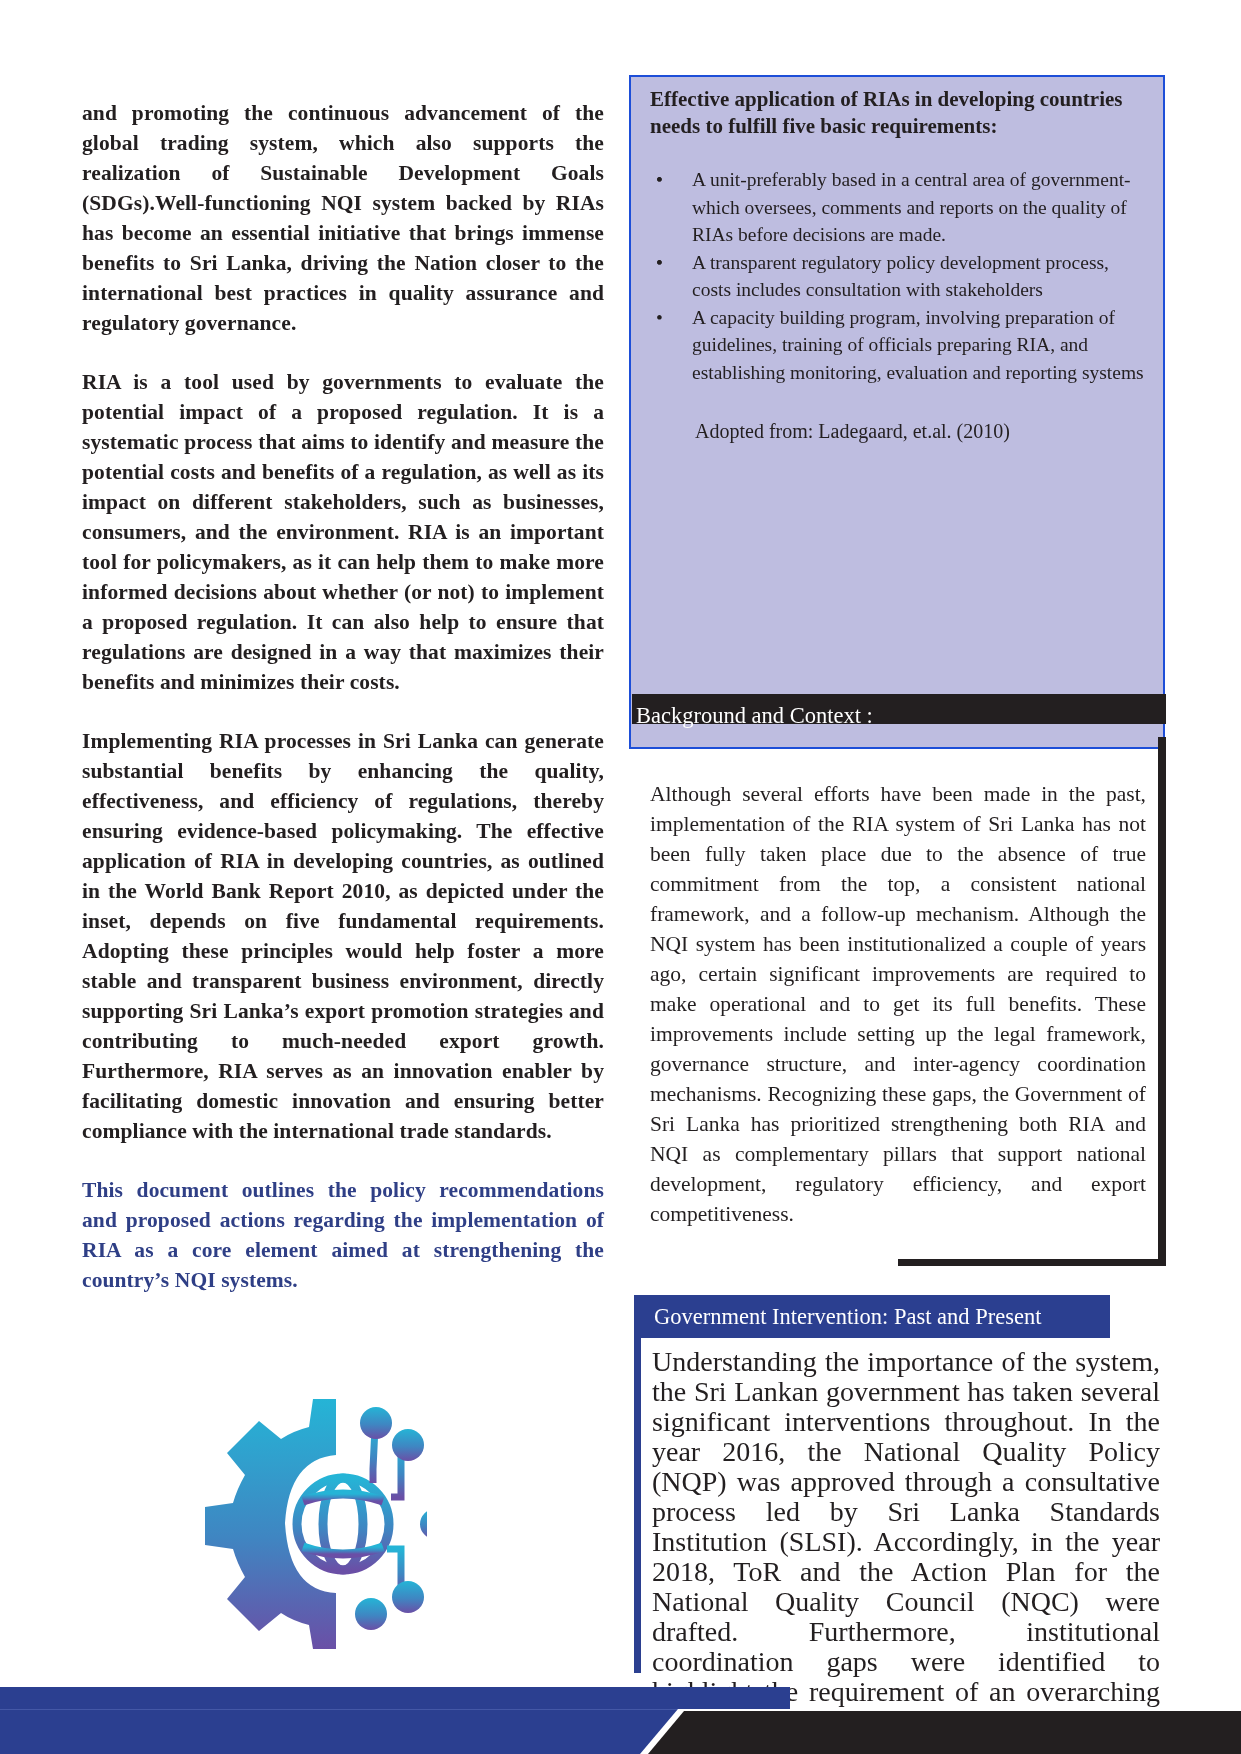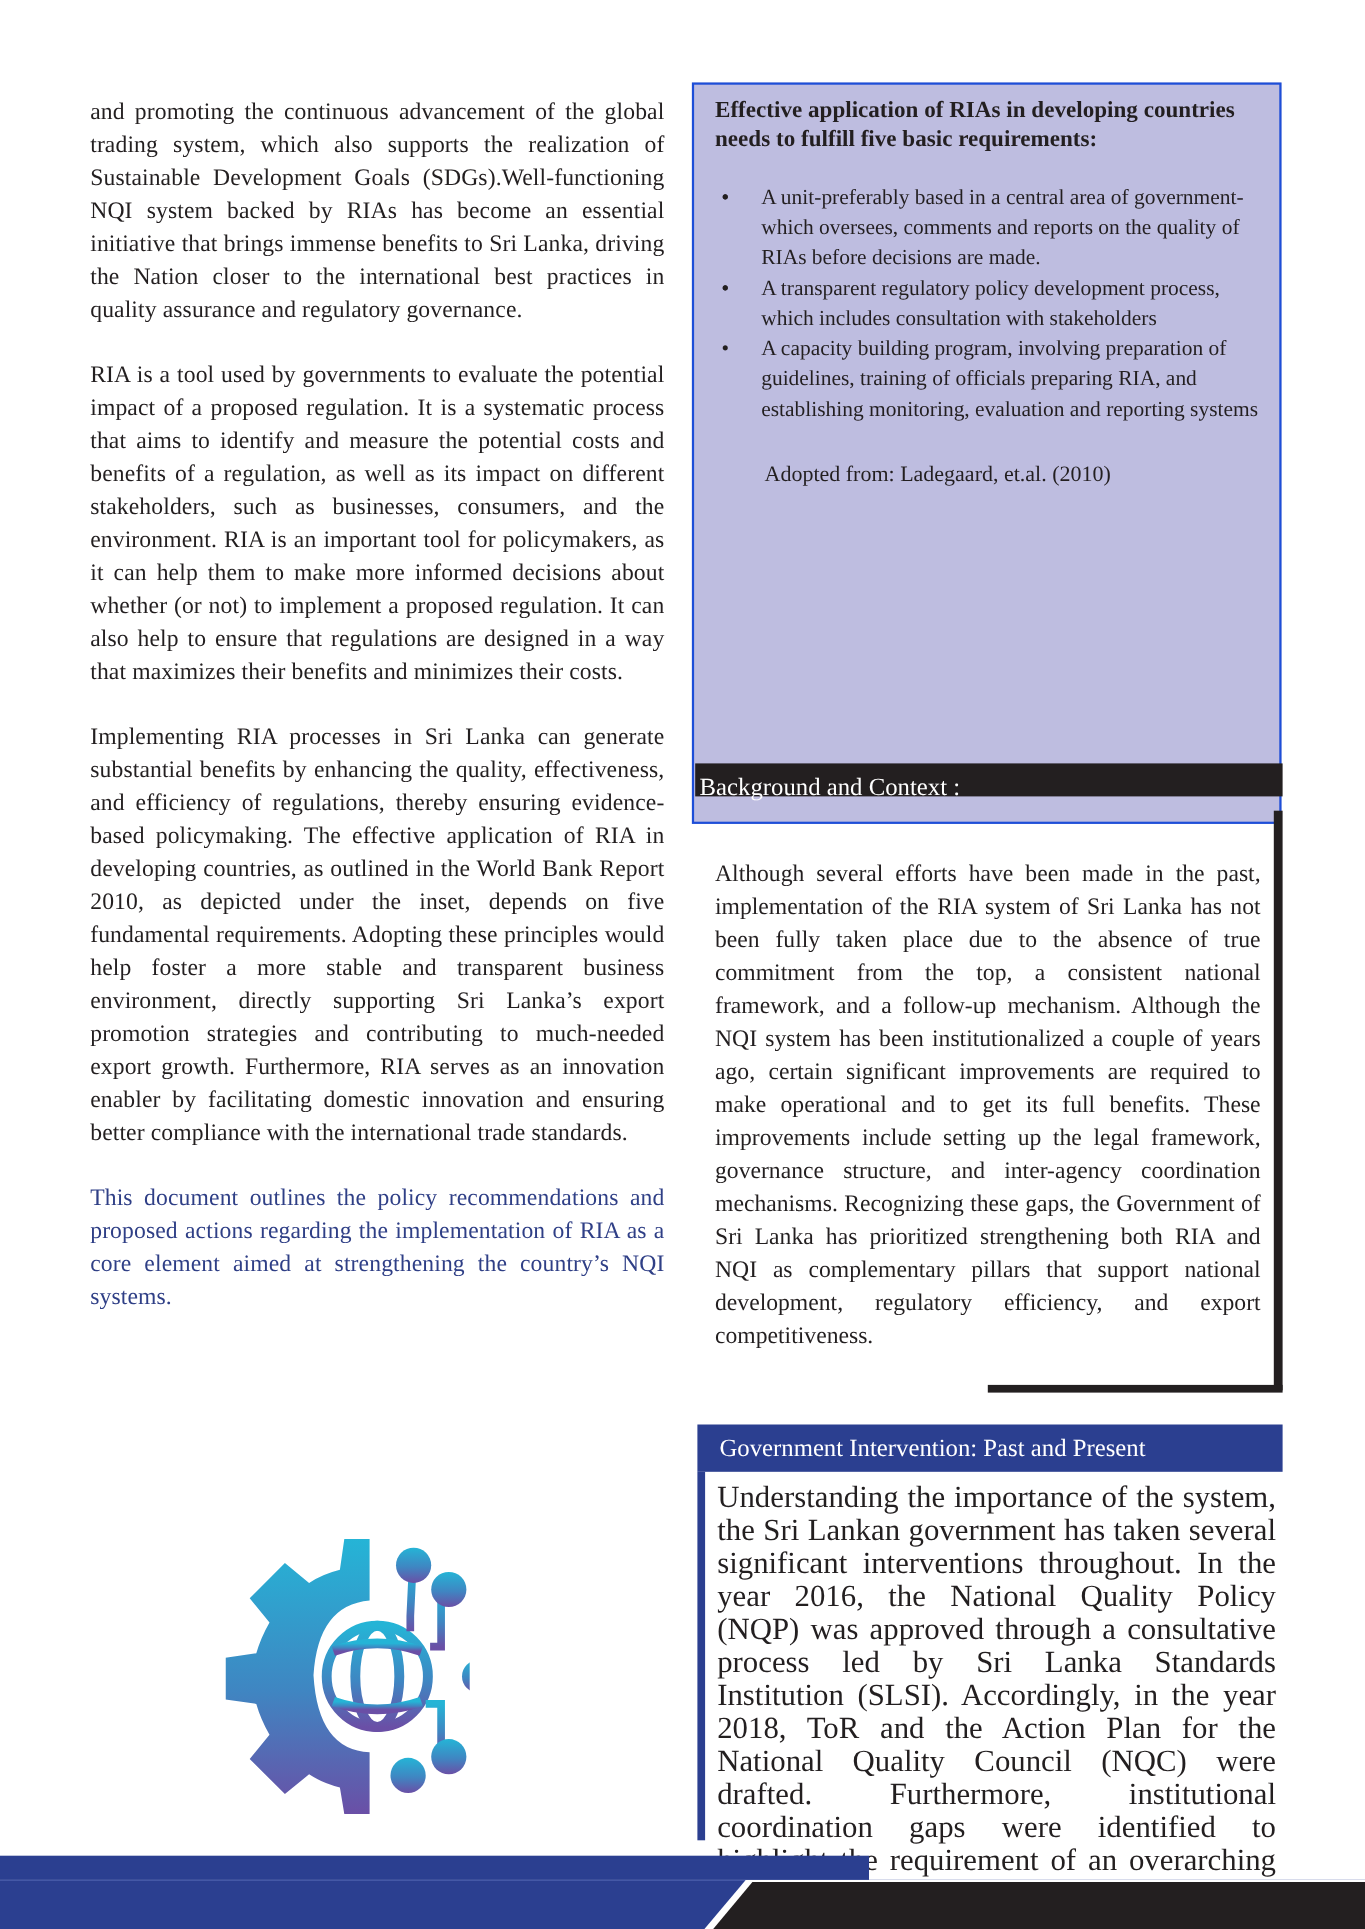--- a/index.html
+++ b/index.html
@@ -2,21 +2,21 @@
 <html><head>
   <meta charset="utf-8">
   <style>
     html, body { margin: 0; padding: 0; }
     body {
       width: 1241px; height: 1754px; position: relative; overflow: hidden;
       background: #ffffff; color: #231f20;
       font-family: "Liberation Serif", "DejaVu Serif", serif;
     }
     .col-left {
-      position: absolute; left: 82px; top: 86px; width: 522px;
+      position: absolute; left: 82px; top: 98px; width: 522px; font-weight: bold;
     }
     .para {
       font-size: 21.5px; line-height: 30px; text-align: justify;
       margin: 0 0 29px 0; letter-spacing: 0.1px;
     }
     .para.blue { color: #2f3f86; margin-top: 14px; }
     .logo { position: absolute; left: 205px; top: 1397px; width: 222px; height: 252px; }
 
     .inset {
       position: absolute; left: 629px; top: 75px; width: 536px; height: 674px;
@@ -35,21 +35,21 @@
       padding-left: 4px; box-sizing: border-box;
     }
     .bg-right-bar { position: absolute; left: 1158px; top: 737px; width: 8px; height: 527px; background: #231f20; }
     .bg-bottom-bar { position: absolute; left: 898px; top: 1259px; width: 268px; height: 7px; background: #231f20; }
     .bg-body {
       position: absolute; left: 650px; top: 743px; width: 496px;
       font-size: 21.5px; line-height: 30px; text-align: justify; margin-top: 36px;
     }
 
     .gov-header {
-      position: absolute; left: 634px; top: 1295px; width: 532px; height: 43px;
+      position: absolute; left: 634px; top: 1295px; width: 476px; height: 43px;
       background: #2b3f90; color: #fff; font-size: 22.5px; line-height: 43px;
       padding-left: 20px; box-sizing: border-box;
     }
     .gov-left-bar { position: absolute; left: 634px; top: 1338px; width: 7px; height: 335px; background: #2b3f90; }
     .gov-body {
       position: absolute; left: 652px; top: 1347px; width: 508px;
       font-size: 28px; line-height: 30px; text-align: justify;
     }
 
     .footer-blue-top { position: absolute; left: 0; top: 1687px; width: 790px; height: 22px; background: #2b3f90; }
@@ -102,21 +102,21 @@
     </g>
   </svg>
 </div>
 
 <div class="inset">
   <p class="inset-title">Effective application of RIAs in developing countries needs to fulfill five basic requirements:</p>
   <ul>
     <li><span class="bullet">•</span></li>
     <li><span class="bullet">•</span><span>A unit-preferably based in a central area of government-which oversees, comments and reports on the quality of  RIAs before decisions are made.</span></li>
     <li><span class="bullet">•</span></li>
-    <li><span class="bullet">•</span><span>A transparent regulatory policy development process, which includes consultation with stakeholders</span></li>
+    <li><span class="bullet">•</span><span>A transparent regulatory policy development process, costs includes consultation with stakeholders</span></li>
     <li><span class="bullet">•</span><span>A capacity building program, involving preparation of  guidelines, training of  officials preparing RIA, and establishing monitoring, evaluation and reporting systems</span></li>
   </ul>
   <p class="inset-source">Adopted from: Ladegaard, et.al. (2010)</p>
 </div>
 
 <div class="bg-header">Background and Context :</div>
 <div class="bg-right-bar"></div>
 <div class="bg-bottom-bar"></div>
 <div class="bg-body">Although several efforts have been made in the past, implementation of  the RIA system of Sri Lanka has not been fully taken place due to the absence of  true commitment from the top, a consistent national framework, and a follow-up mechanism. Although the NQI system has been institutionalized a couple of  years ago, certain significant improvements are required to make operational and to get its full benefits. These improvements include setting up the legal framework, governance structure, and inter-agency coordination mechanisms. Recognizing these gaps, the Government of  Sri Lanka has prioritized strengthening both RIA and NQI as complementary pillars that support national development, regulatory efficiency, and export competitiveness.</div>
 

